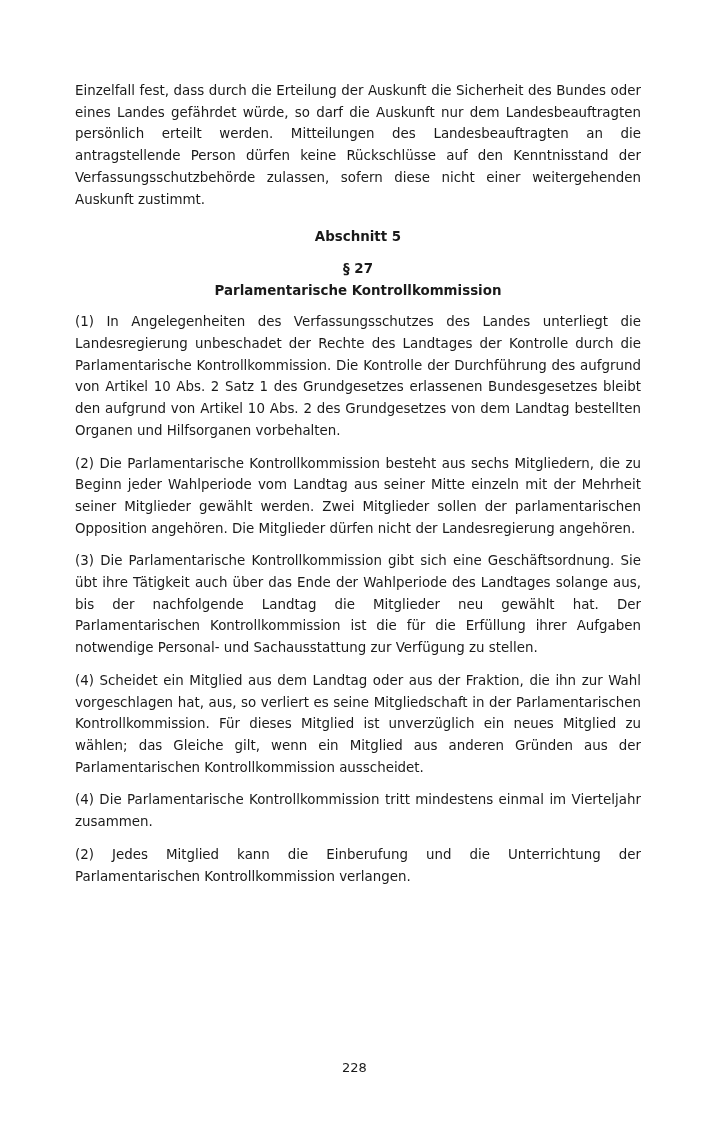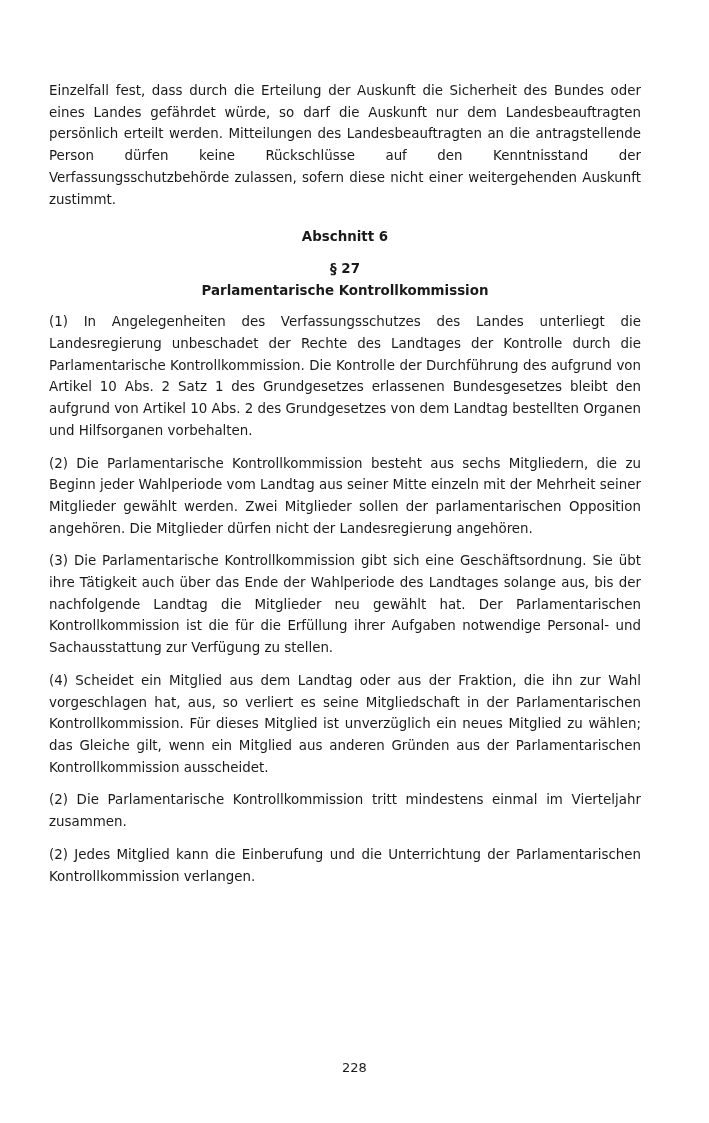--- a/index.html
+++ b/index.html
@@ -11,21 +11,21 @@
     width: 709px;
     height: 1123px;
     font-family: "DejaVu Sans", sans-serif;
     color: #1a1a1a;
   }
   .page {
     position: relative;
     width: 709px;
     height: 1123px;
     box-sizing: border-box;
-    padding: 80px 68px 0 49px;
+    padding: 80px 68px 0 75px;
   }
   .body-text {
     font-size: 13.4px;
     line-height: 1.62;
     text-align: justify;
     text-justify: inter-word;
     margin: 0 0 11px 0;
     hyphens: none;
   }
   .para-first {
@@ -57,35 +57,35 @@
   }
 </style>
 </head>
 <body>
 
 <div class="page">
 
   <p class="body-text para-first">Einzelfall fest, dass durch die Erteilung der Auskunft die Sicherheit des Bundes oder eines Landes gefährdet würde, so darf die Auskunft nur dem Landesbeauftragten persönlich erteilt werden. Mitteilungen des Landesbeauftragten an die antragstellende Person dürfen keine Rückschlüsse auf den Kenntnisstand der Verfassungsschutzbehörde zulassen, sofern diese nicht einer weitergehenden Auskunft zustimmt.</p>
 
   <div class="heading-block">
-    <p class="heading-line">Abschnitt 6</p>
+    <p class="heading-line">Abschnitt 5</p>
   </div>
 
   <div class="heading-block second">
     <p class="heading-line">§ 27</p>
     <p class="heading-line">Parlamentarische Kontrollkommission</p>
   </div>
 
   <p class="body-text">(1)  In Angelegenheiten des Verfassungsschutzes des Landes unterliegt die Landesregierung unbeschadet der Rechte des Landtages der Kontrolle durch die Parlamentarische Kontrollkommission. Die Kontrolle der Durchführung des aufgrund von Artikel 10 Abs. 2 Satz 1 des Grundgesetzes erlassenen Bundesgesetzes bleibt den aufgrund von Artikel 10 Abs. 2 des Grundgesetzes von dem Landtag bestellten Organen und Hilfsorganen vorbehalten.</p>
 
   <p class="body-text">(2) Die Parlamentarische Kontrollkommission besteht aus sechs Mitgliedern, die zu Beginn jeder Wahlperiode vom Landtag aus seiner Mitte einzeln mit der Mehrheit seiner Mitglieder gewählt werden. Zwei Mitglieder sollen der parlamentarischen Opposition angehören. Die Mitglieder dürfen nicht der Landesregierung angehören.</p>
 
   <p class="body-text">(3) Die Parlamentarische Kontrollkommission gibt sich eine Geschäftsordnung. Sie übt ihre Tätigkeit auch über das Ende der Wahlperiode des Landtages solange aus, bis der nachfolgende Landtag die Mitglieder neu gewählt hat. Der Parlamentarischen Kontrollkommission ist die für die Erfüllung ihrer Aufgaben notwendige Personal- und Sachausstattung zur Verfügung zu stellen.</p>
 
   <p class="body-text">(4) Scheidet ein Mitglied aus dem Landtag oder aus der Fraktion, die ihn zur Wahl vorgeschlagen hat, aus, so verliert es seine Mitgliedschaft in der Parlamentarischen Kontrollkommission. Für dieses Mitglied ist unverzüglich ein neues Mitglied zu wählen; das Gleiche gilt, wenn ein Mitglied aus anderen Gründen aus der Parlamentarischen Kontrollkommission ausscheidet.</p>
 
-  <p class="body-text">(2)  Die Parlamentarische Kontrollkommission tritt mindestens einmal im Vierteljahr zusammen.</p>
+  <p class="body-text">(4)  Die Parlamentarische Kontrollkommission tritt mindestens einmal im Vierteljahr zusammen.</p>
 
   <p class="body-text">(2) Jedes Mitglied kann die Einberufung und die Unterrichtung der Parlamentarischen Kontrollkommission verlangen.</p>
 
   <div class="folio">228</div>
 
 </div>
 
 </body></html>

